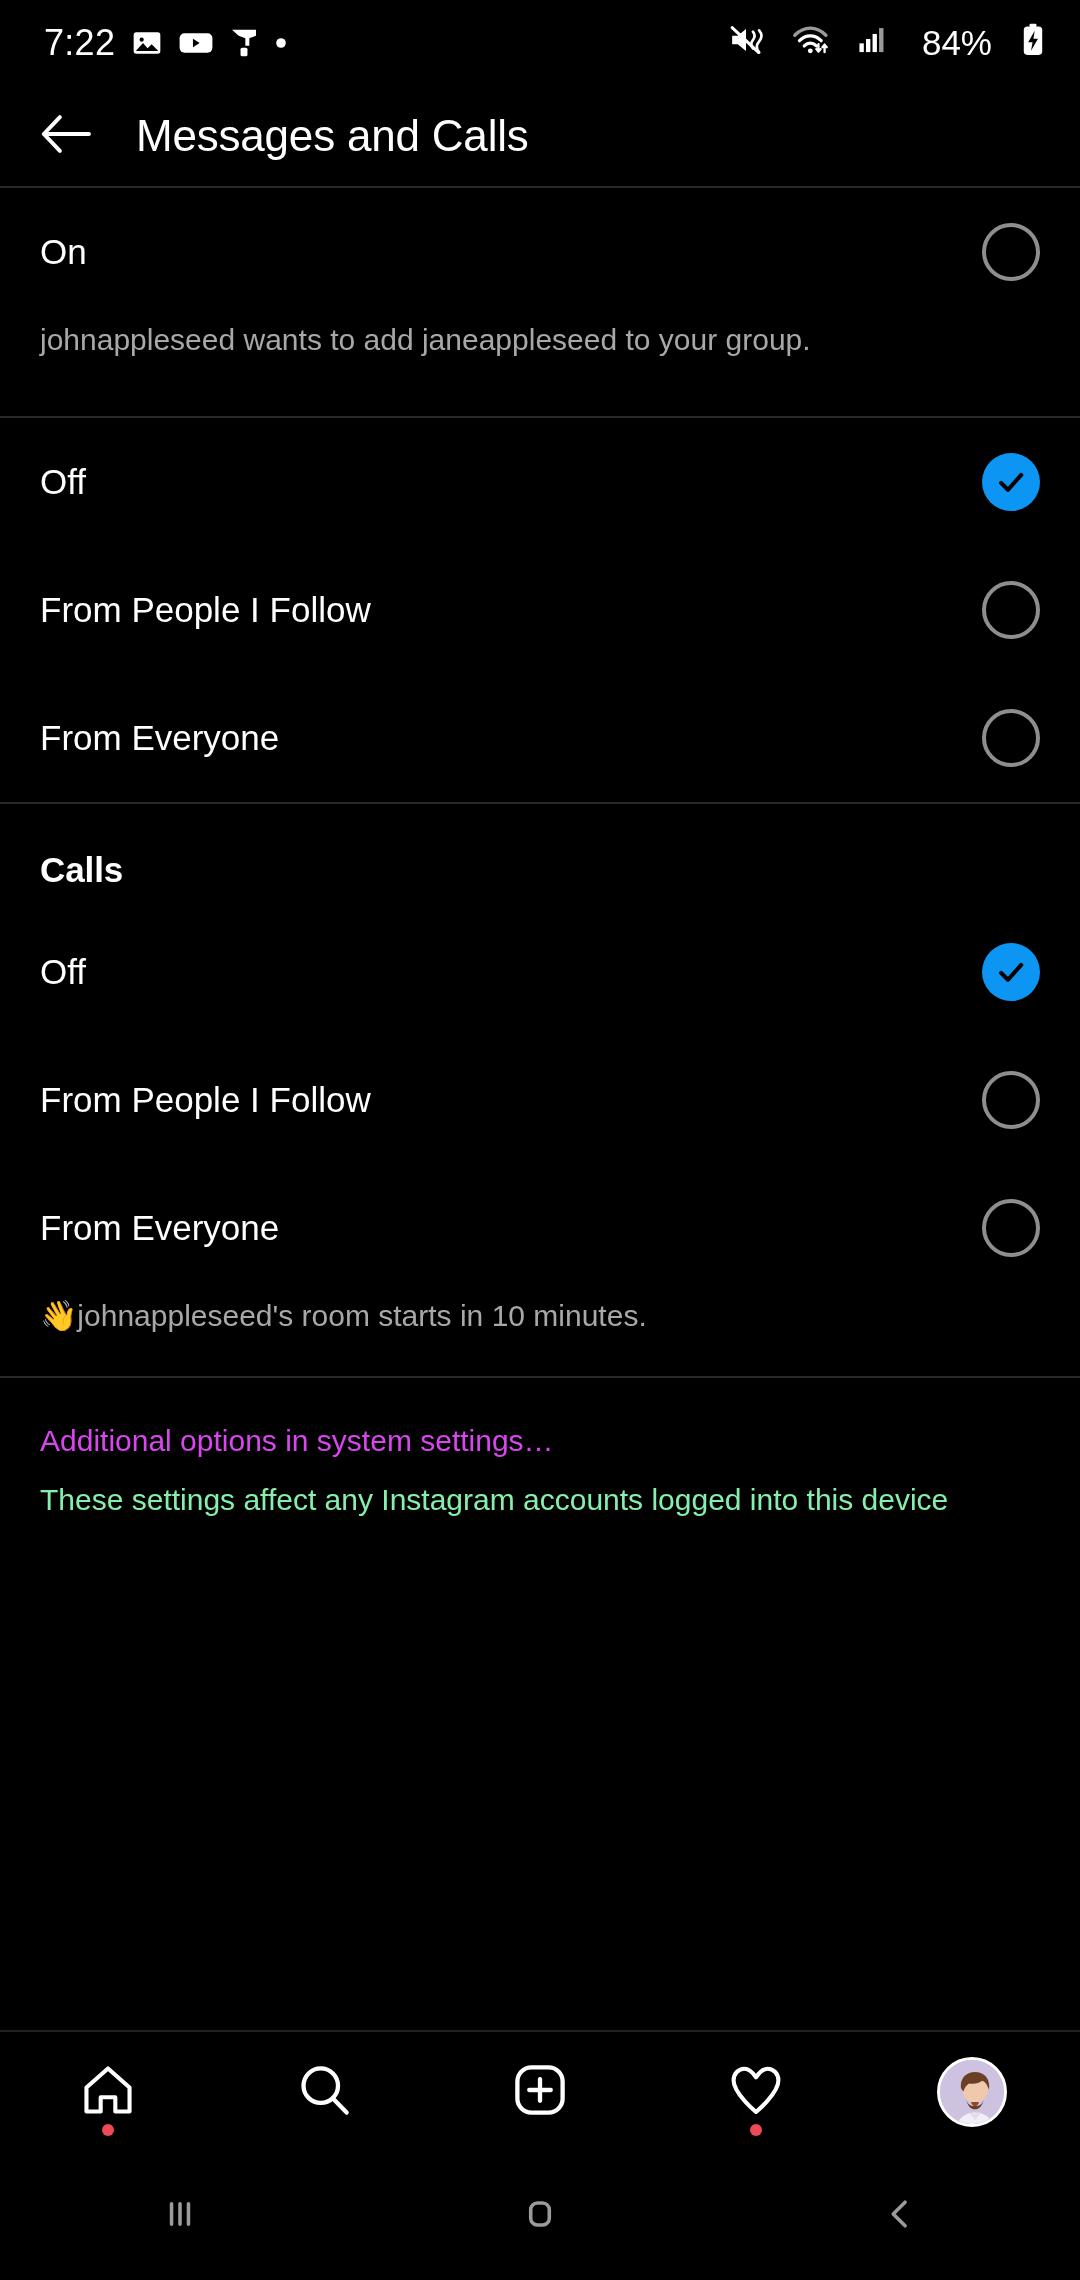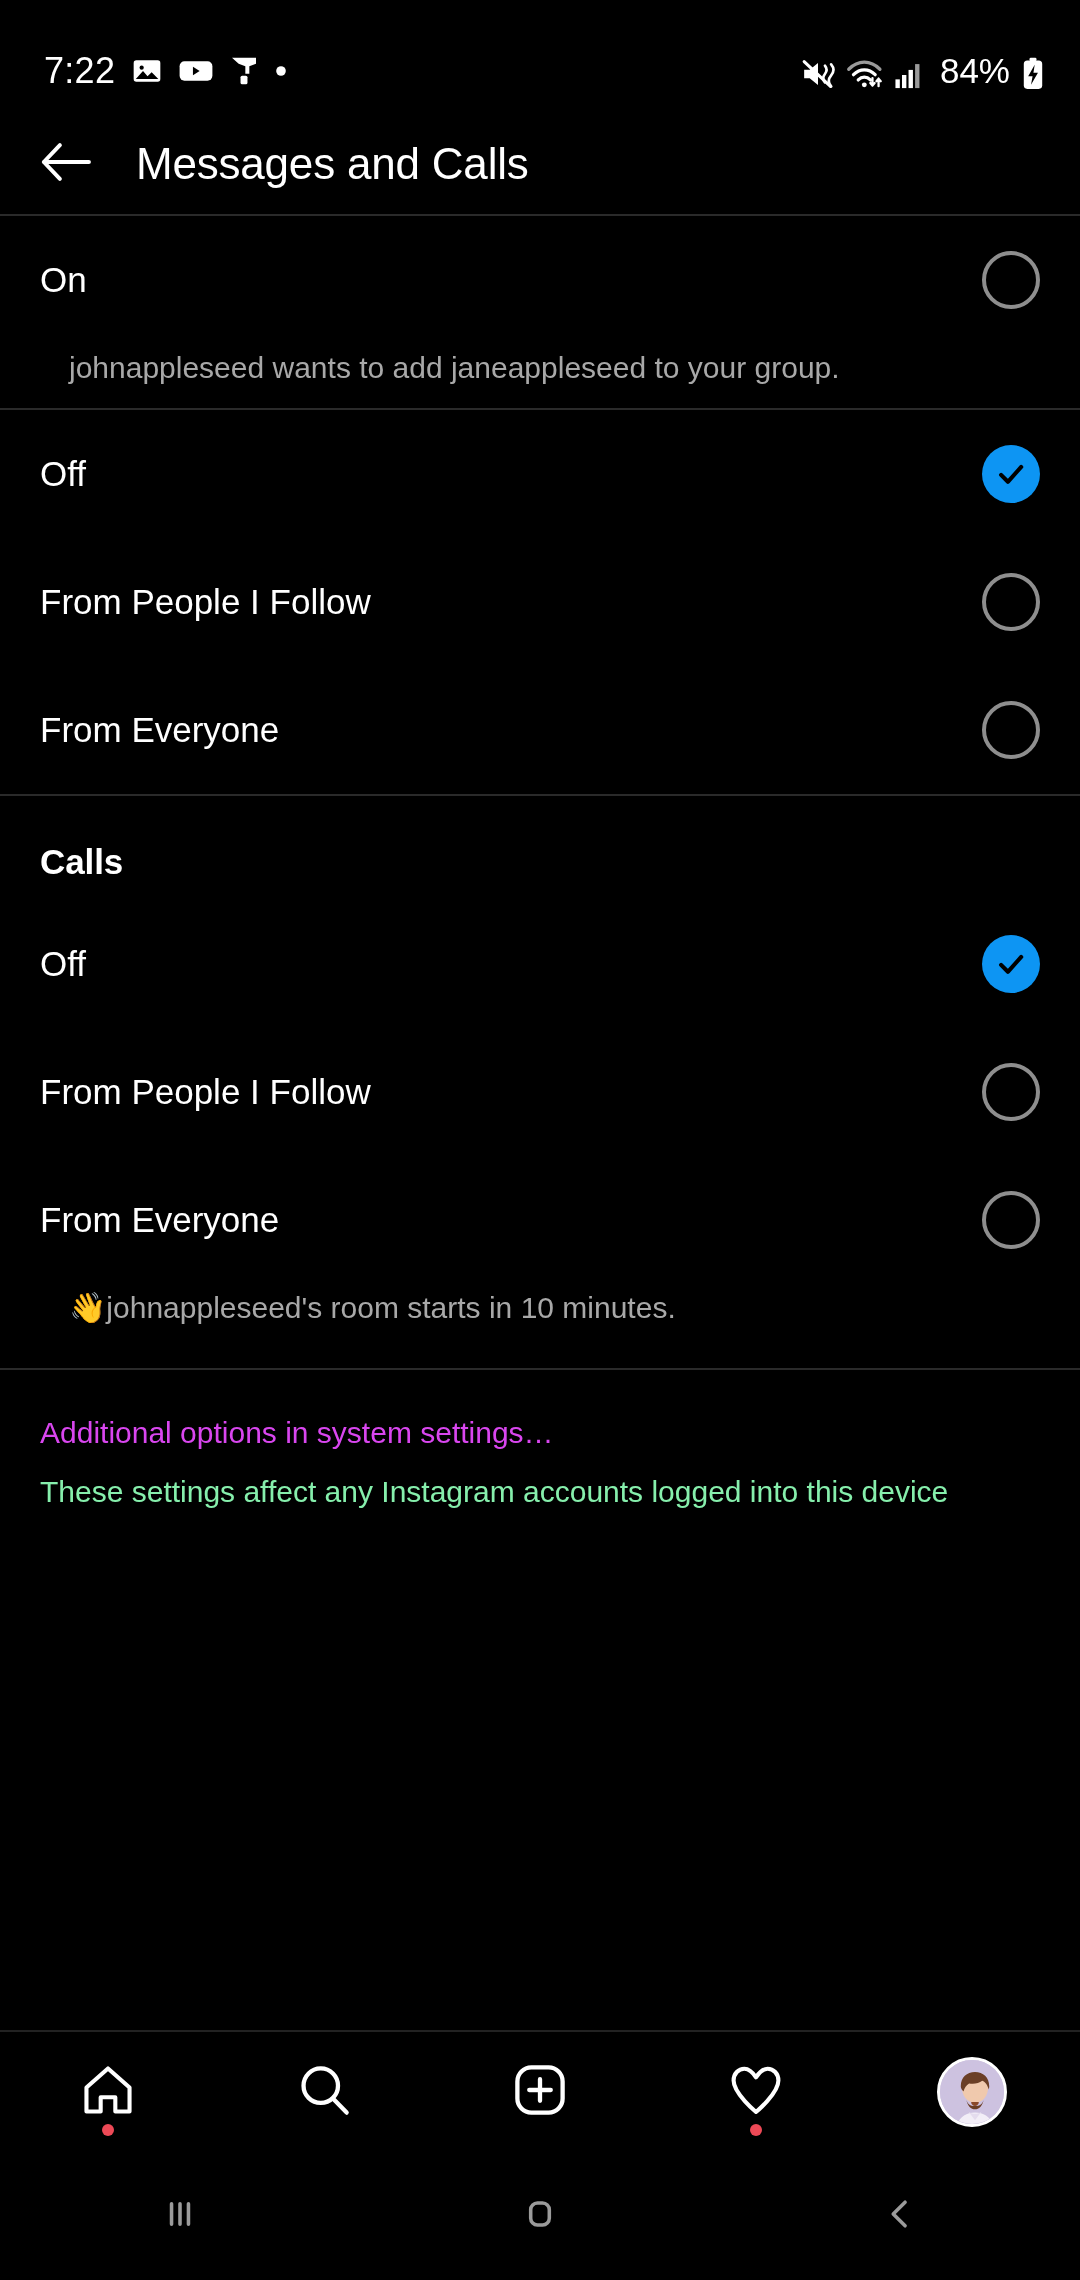--- a/index.html
+++ b/index.html
@@ -6,25 +6,25 @@
   html,body{ background:#000; }
   body{
     width:1080px; height:2280px;
     font-family:"Liberation Sans", sans-serif;
     color:#fff; overflow:hidden; position:relative;
   }
 
   
   .statusbar{
     height:86px; display:flex; align-items:center;
-    justify-content:space-between; padding:0 34px 0 44px;margin-top:28px;
+    justify-content:space-between; padding:0 34px 0 44px;
   }
   .sb-left{ display:flex; align-items:center; gap:16px; }
   .sb-time{ font-size:36px; letter-spacing:.3px; color:#fff; font-weight:400; }
-  .sb-right{ display:flex; align-items:flex-end; gap:10px; }
+  .sb-right{ display:flex; align-items:flex-start; gap:28px; }
   .sb-batt{ font-size:35px; color:#fff; margin-left:4px; }
   .sb-ico{ display:inline-flex; align-items:center; }
 
   
   .header{
     height:100px; display:flex; align-items:center; padding:0 0 0 40px; gap:44px;
   }
   .back-btn{ width:52px; height:52px; display:flex; align-items:center; justify-content:center; }
   .page-title{ font-size:44px; font-weight:400; letter-spacing:-.2px; }
 
@@ -33,21 +33,21 @@
   .scroll{ }
   .sec-title{
     font-size:35px; font-weight:700; padding:46px 40px 18px 40px; letter-spacing:-.1px;
   }
   .row{
     display:flex; align-items:center; justify-content:space-between;
     padding:0 40px; height:128px;
   }
   .row-label{ font-size:35px; color:#fff; font-weight:400; }
   .hint{
-    font-size:30px; color:#a8a8a8; padding:4px 40px 20px 40px; line-height:1.34;margin-left:29px;
+    font-size:30px; color:#a8a8a8; padding:4px 40px 56px 40px; line-height:1.34;
   }
   .hint.tight{ padding-bottom:40px; }
 
   
   .radio{
     width:58px; height:58px; border-radius:50%;
     border:4px solid #8e8e8e; flex:0 0 auto;
   }
   .radio.sel{
     border:none; background:#0d95f3;

